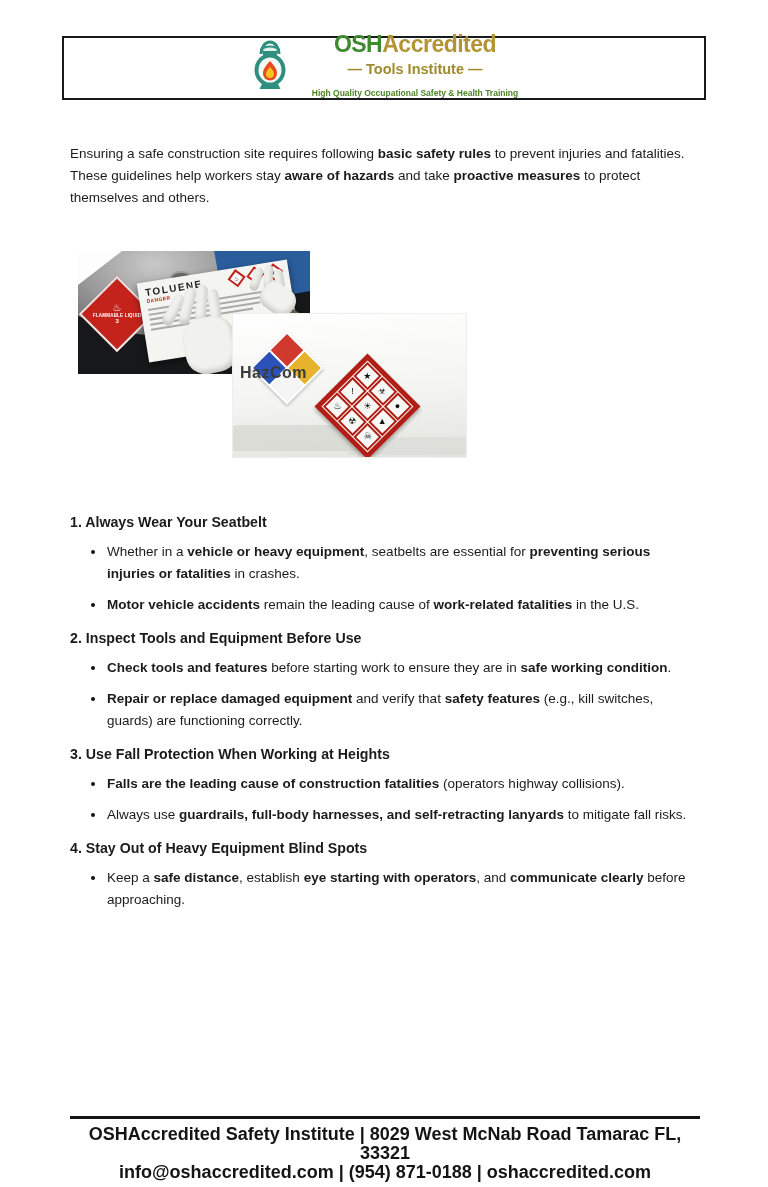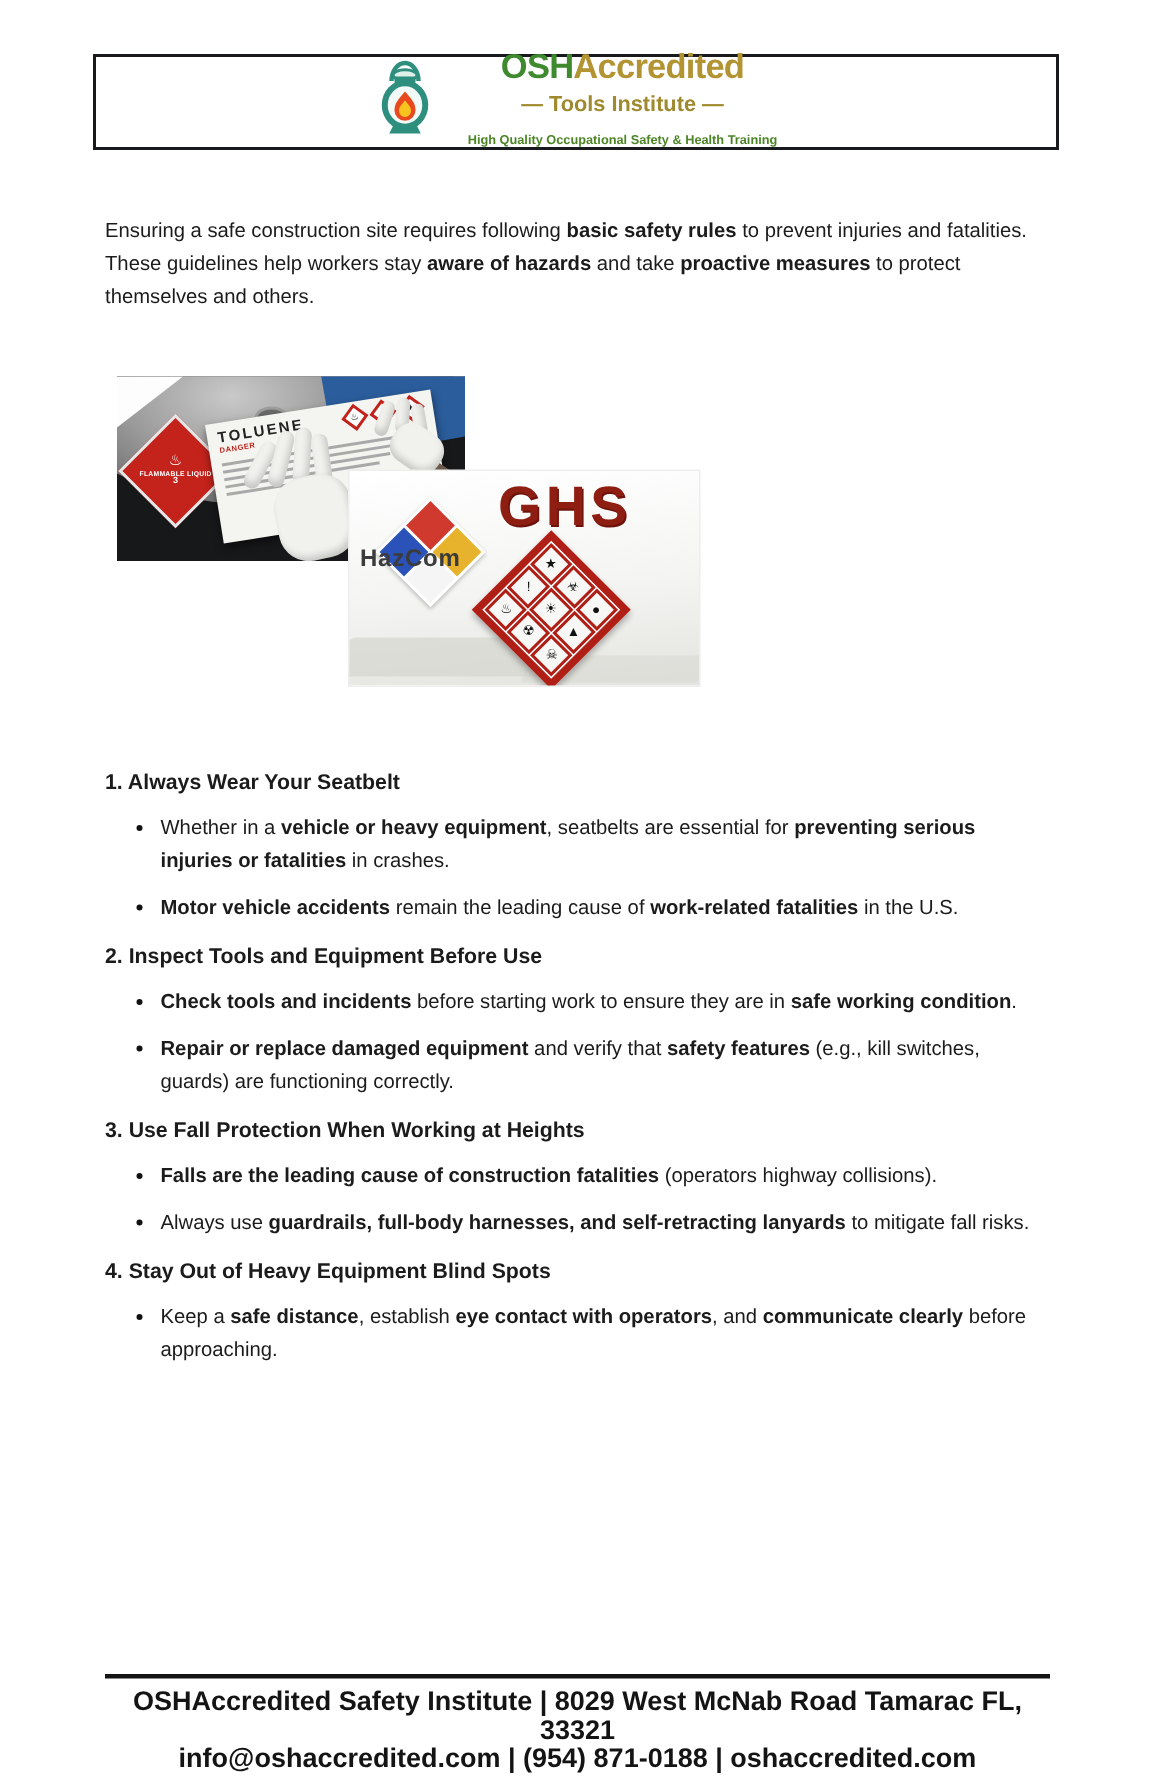--- a/index.html
+++ b/index.html
@@ -209,21 +209,20 @@
     <div class="ghs-graphic">
       <div class="floor-shadow"></div>
       <div class="floor-shadow2"></div>
       <div class="nfpa" id="nfpa-diamond">
           <div class="nfpa-cell" style="background: rgb(208, 58, 46);"></div>
           <div class="nfpa-cell" style="background: rgb(231, 179, 44);"></div>
           <div class="nfpa-cell" style="background: rgb(42, 82, 184);"></div>
           <div class="nfpa-cell" style="background: rgb(245, 245, 245);"></div>
         </div>
       <div class="hazcom-text">HazCom</div>
-      <div class="ghs-word">GHS</div>
       <div class="picto-diamond" id="picto-grid">
           <div class="pg-cell">
             <span>★</span>
           </div>
           <div class="pg-cell">
             <span>☣</span>
           </div>
           <div class="pg-cell">
             <span>●</span>
           </div>
@@ -258,21 +257,21 @@
         </div>
         <div class="bullet-row">
           <span class="bullet-dot"></span>
           <div class="bullet-text"><b>Motor vehicle accidents</b><span> remain the leading cause of </span><b>work-related fatalities</b><span> in the U.S.</span></div>
         </div>
       </div>
       <div class="section">
         <div class="section-heading">2. Inspect Tools and Equipment Before Use</div>
         <div class="bullet-row">
           <span class="bullet-dot"></span>
-          <div class="bullet-text"><b>Check tools and incidents</b><span> before starting work to ensure they are in </span><b>safe working condition</b><span>.</span></div>
+          <div class="bullet-text"><b>Check tools and features</b><span> before starting work to ensure they are in </span><b>safe working condition</b><span>.</span></div>
         </div>
         <div class="bullet-row">
           <span class="bullet-dot"></span>
           <div class="bullet-text"><b>Repair or replace damaged equipment</b><span> and verify that </span><b>safety features</b><span> (e.g., kill switches, guards) are functioning correctly.</span></div>
         </div>
       </div>
       <div class="section">
         <div class="section-heading">3. Use Fall Protection When Working at Heights</div>
         <div class="bullet-row">
           <span class="bullet-dot"></span>
@@ -280,21 +279,21 @@
         </div>
         <div class="bullet-row">
           <span class="bullet-dot"></span>
           <div class="bullet-text"><span>Always use </span><b>guardrails, full-body harnesses, and self-retracting lanyards</b><span> to mitigate fall risks.</span></div>
         </div>
       </div>
       <div class="section">
         <div class="section-heading">4. Stay Out of Heavy Equipment Blind Spots</div>
         <div class="bullet-row">
           <span class="bullet-dot"></span>
-          <div class="bullet-text"><span>Keep a </span><b>safe distance</b><span>, establish </span><b>eye contact with operators</b><span>, and </span><b>communicate clearly</b><span> before approaching.</span></div>
+          <div class="bullet-text"><span>Keep a </span><b>safe distance</b><span>, establish </span><b>eye starting with operators</b><span>, and </span><b>communicate clearly</b><span> before approaching.</span></div>
         </div>
       </div>
     </div>
 </div>
 
 <div class="footer">
   <div class="footer-rule"></div>
   <div class="footer-line">OSHAccredited Safety Institute | 8029 West McNab Road Tamarac FL, 33321</div>
   <div class="footer-line">info@oshaccredited.com | (954) 871-0188 | oshaccredited.com</div>
 </div>

